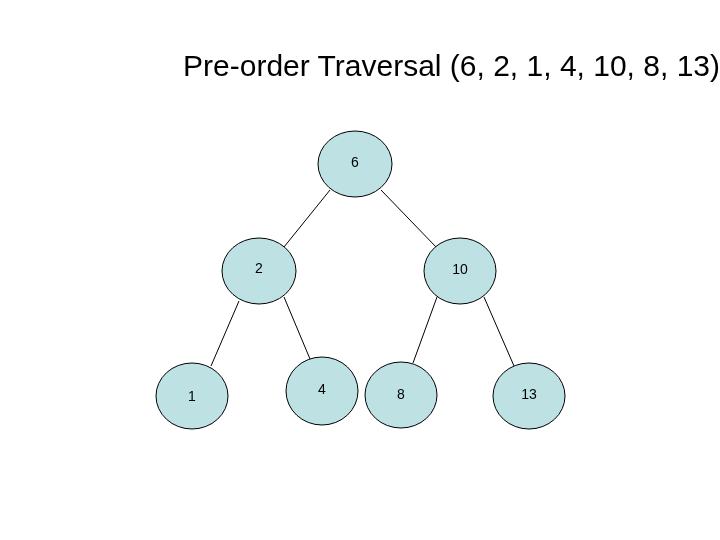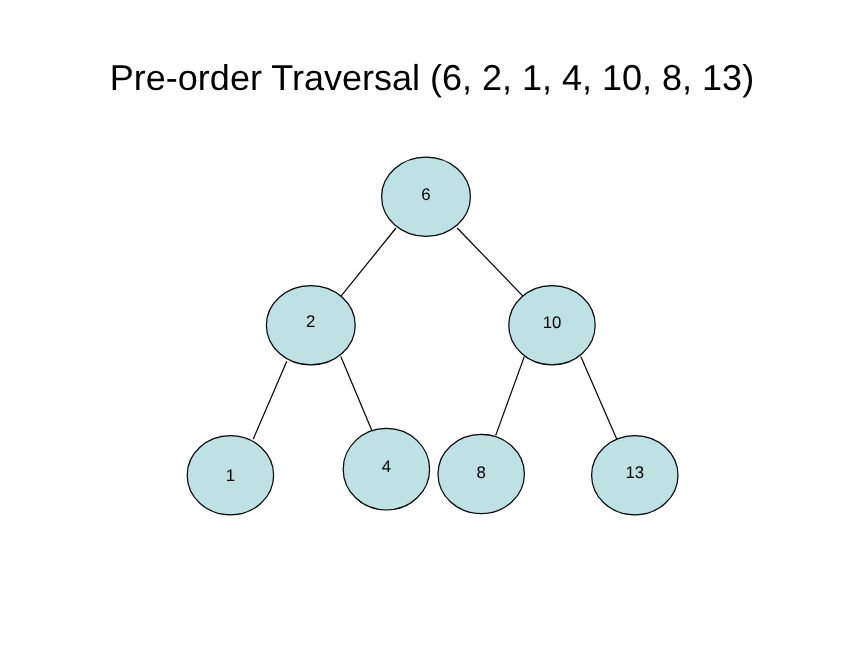--- a/index.html
+++ b/index.html
@@ -13,21 +13,21 @@
     height: 540px;
     background: #ffffff;
     overflow: hidden;
     font-family: "Liberation Sans", sans-serif;
   }
   #title {
     position: absolute;
     left: 0;
     top: 49px;
     width: 720px;
-    text-align: center;
+    text-align: right;
     font-size: 30px;
     font-weight: 400;
     color: #000000;
     letter-spacing: 0px;
     white-space: nowrap;
   }
   #tree-svg {
     position: absolute;
     left: 0;
     top: 0;

